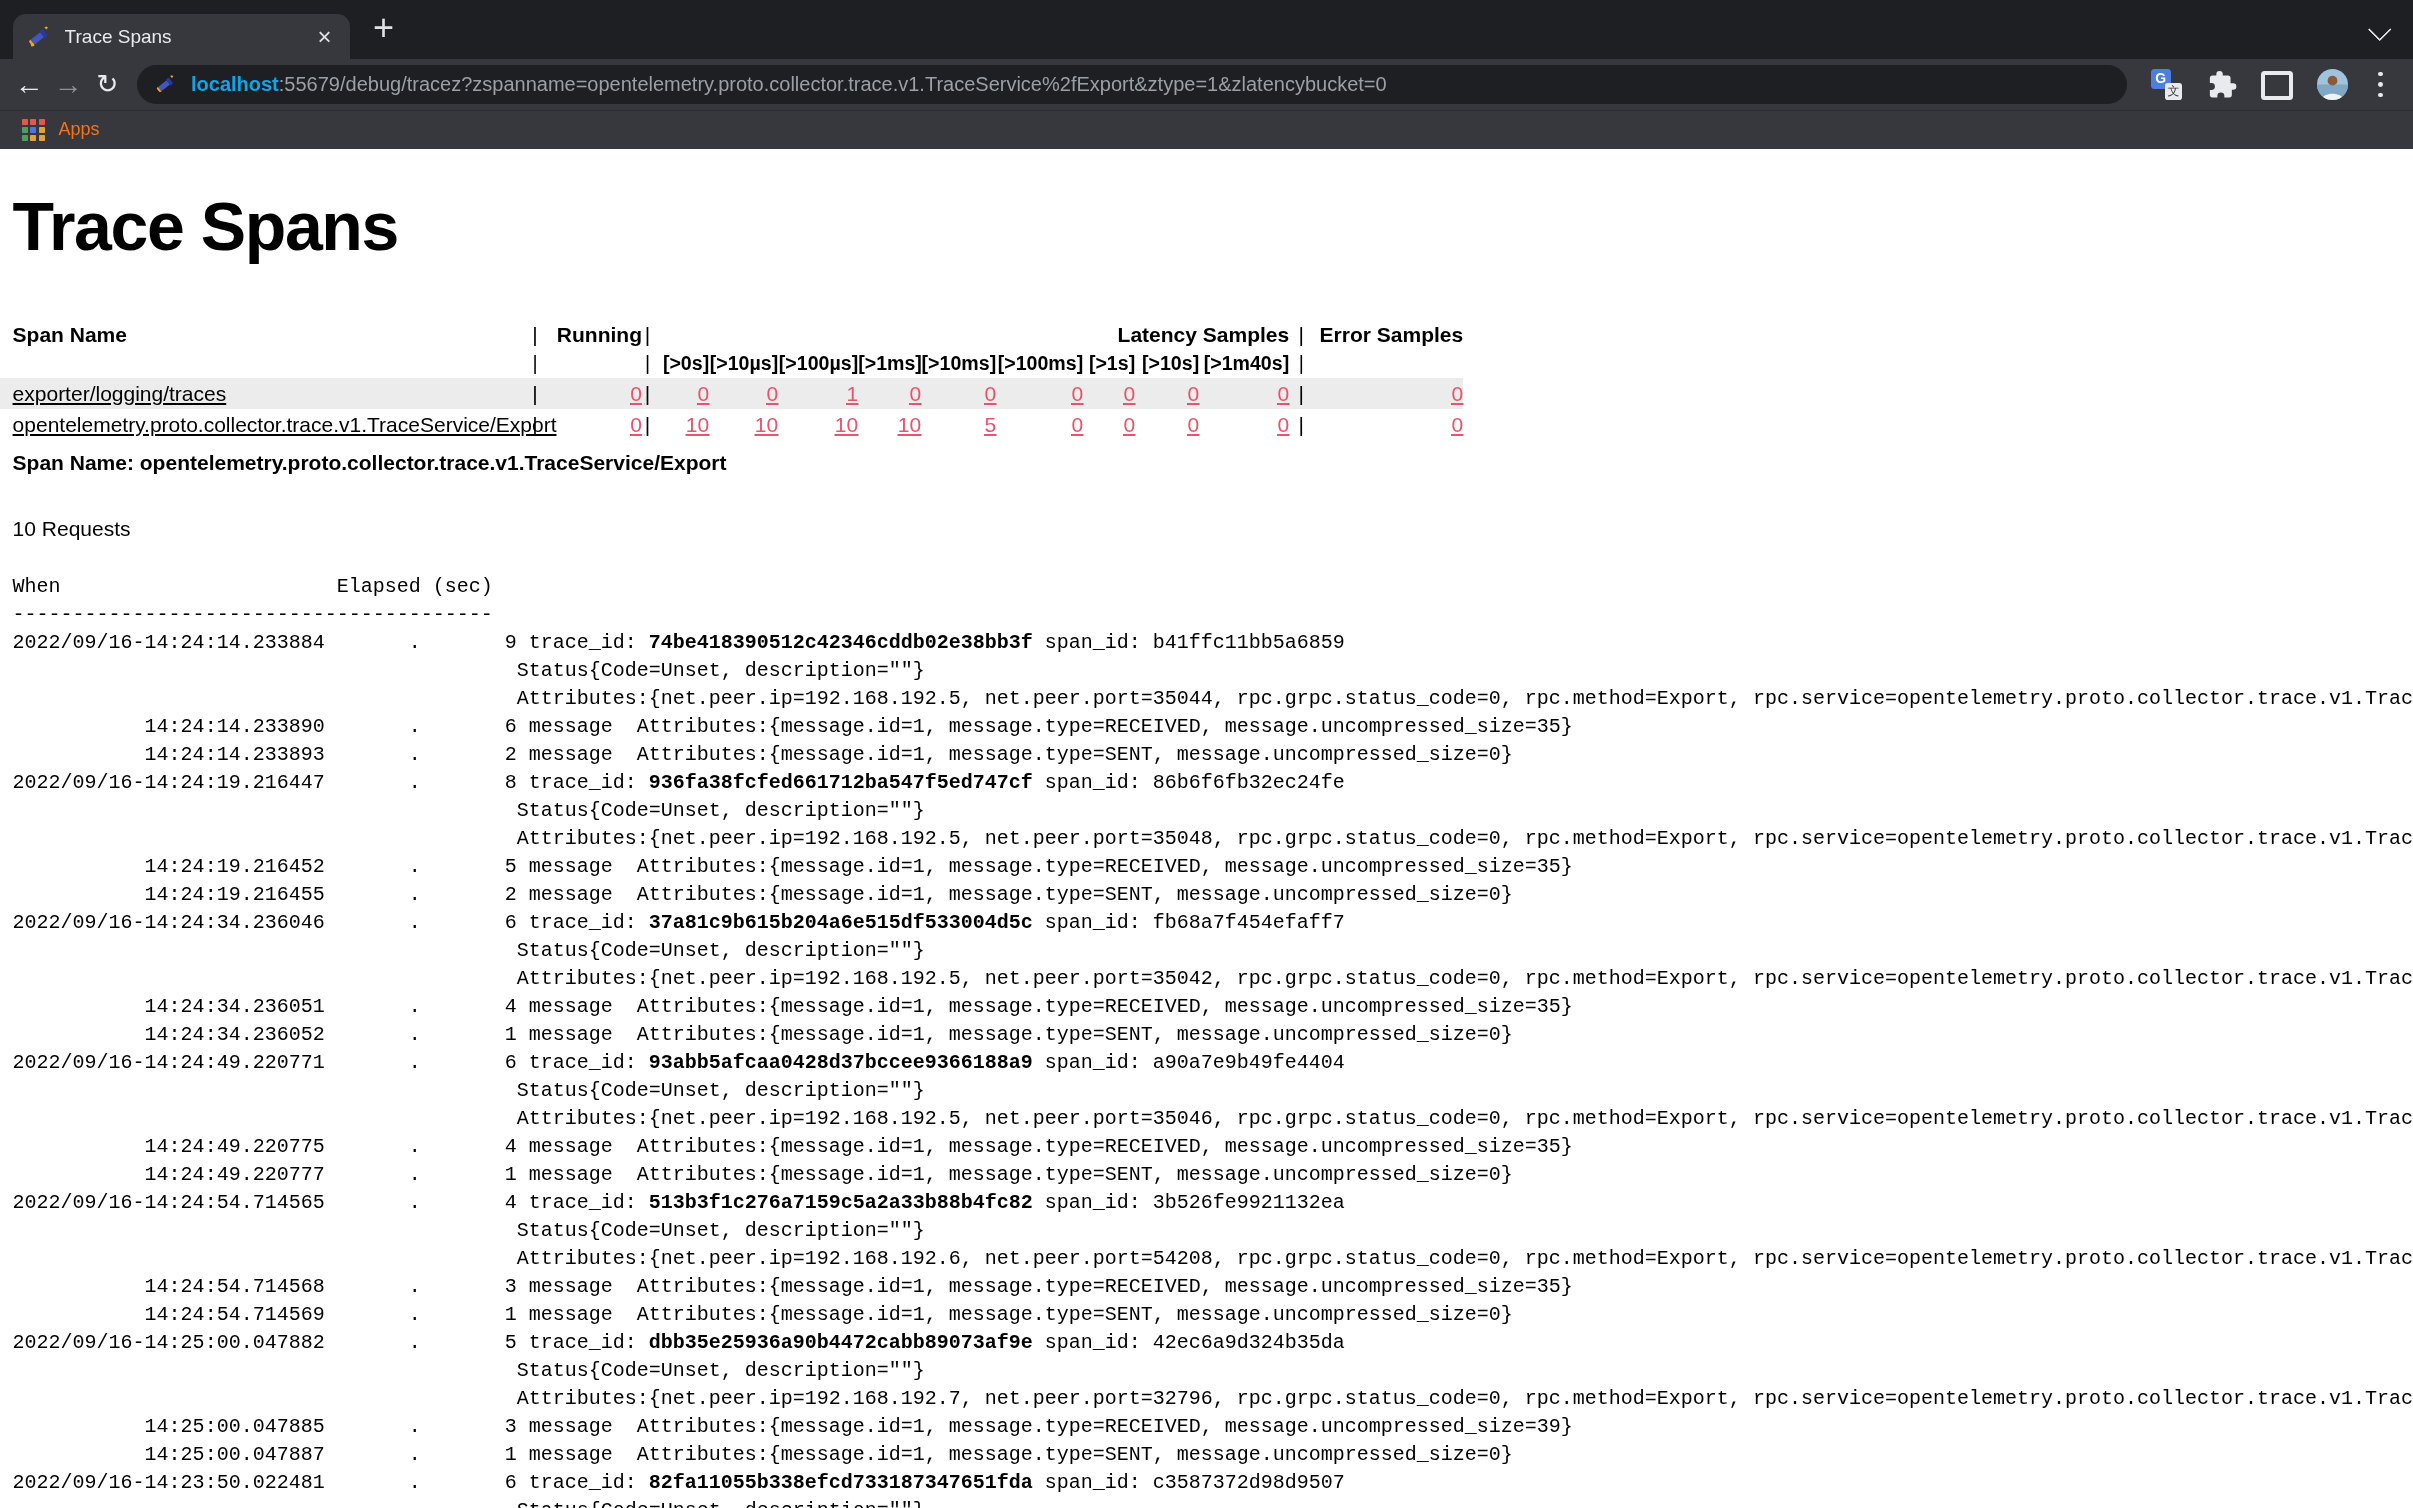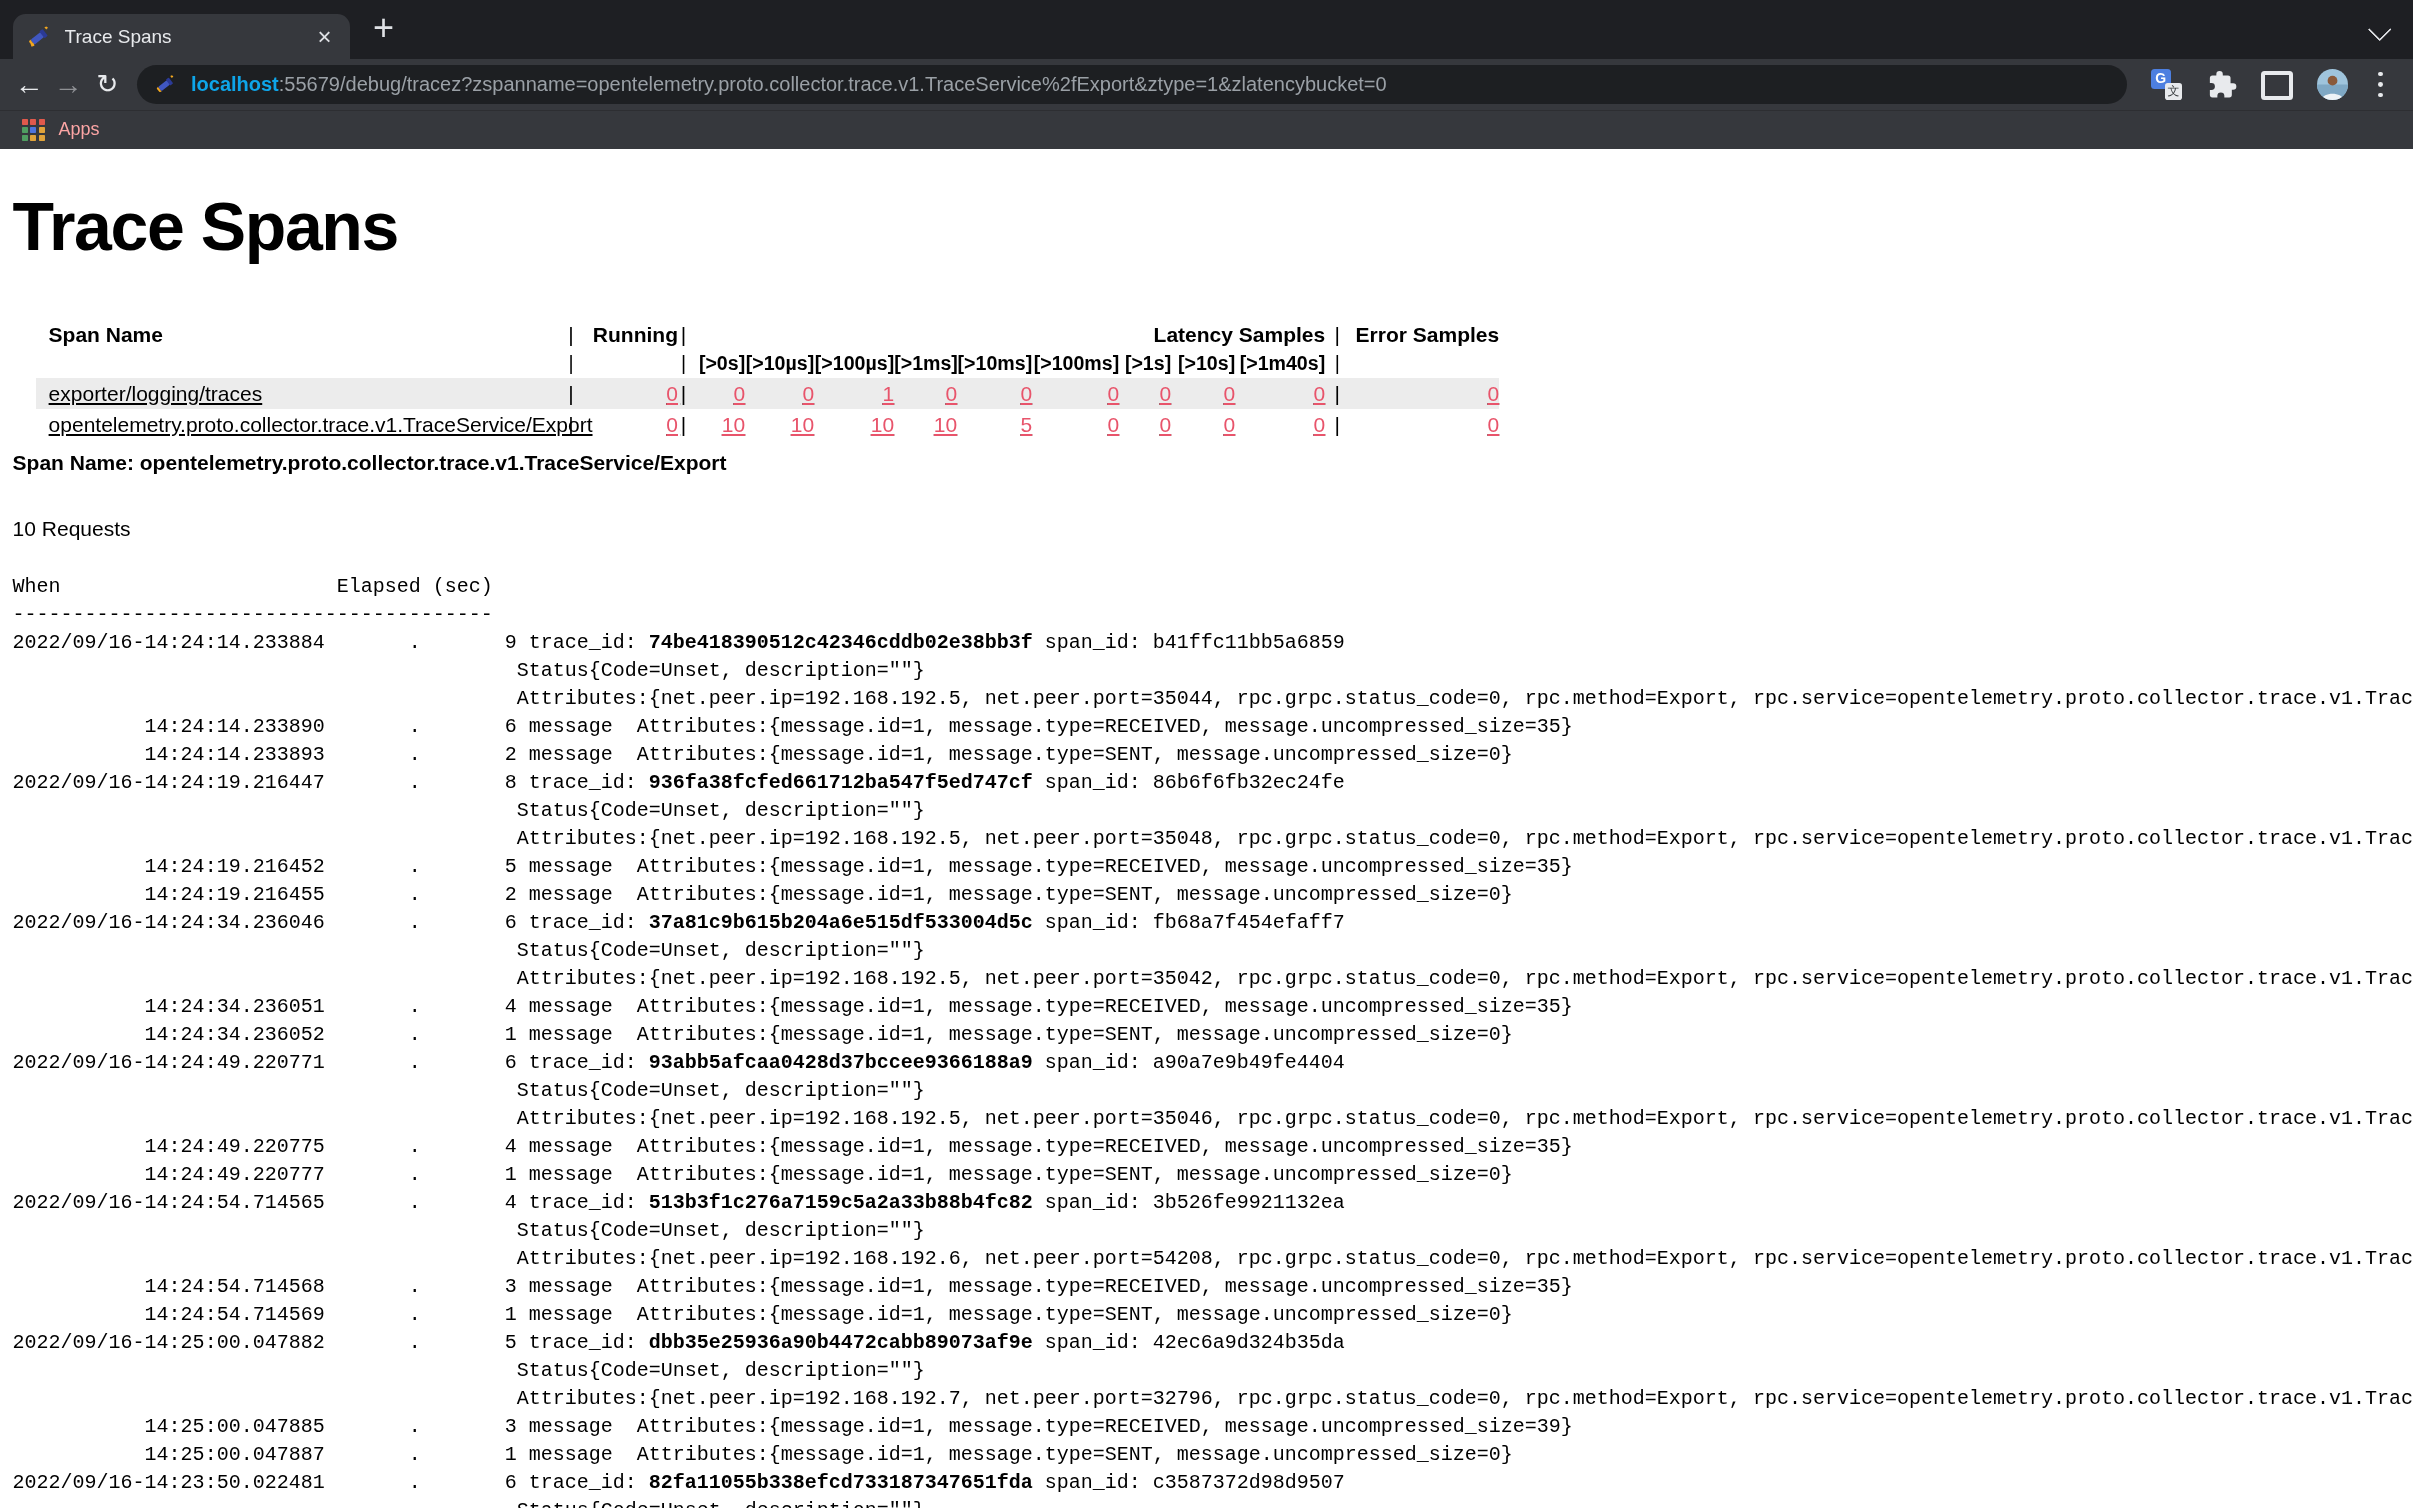--- a/index.html
+++ b/index.html
@@ -33,28 +33,28 @@
          color:#3c4043;font-size:12px;text-align:center;line-height:17px;}
   .puzzle-svg,.avatar-svg{width:31px;height:31px;display:block;}
   .panel{width:24px;height:21px;border:4.2px solid #e8eaed;border-radius:3.5px;margin-top:1.4px;}
   .kebab{display:flex;flex-direction:column;gap:5.6px;align-items:center;width:17px;}
   .kebab span{width:4.9px;height:4.9px;border-radius:50%;background:#e8eaed;display:block;}
 
   .bookmarks{height:38px;background:#36383d;border-top:1.4px solid #2d2e32;display:flex;align-items:center;}
   .apps{display:flex;align-items:center;gap:14px;margin-left:22.3px;}
   .apps-grid{width:22.3px;height:22.3px;display:grid;grid-template-columns:repeat(3,1fr);gap:2.1px;}
   .apps-grid i{display:block;border-radius:0.7px;}
-  .apps-label{color:#fca5a5;font-size:18px;}
+  .apps-label{color:#f97316;font-size:18px;}
 
   
   .page{background:#ffffff;height:1360px;overflow:hidden;color:#000;}
   h1{font-size:68px;font-weight:700;letter-spacing:-1.4px;margin:0;padding:38px 0 0 12.6px;}
 
   .tgrid{display:grid;grid-template-columns:529px 12px 101px 11.2px 56px 69px 80px 63px 75px 87px 52px 64px 90px 24px 150px;}
-  .summary{margin-top:50px;font-size:21px;width:1463px;margin-left:36px;}
+  .summary{margin-top:50px;font-size:21px;width:1463px;}
   .thead{font-weight:700;align-items:end;height:32px;}
   .tcell{white-space:nowrap;}
   .cname{padding-left:12.6px;text-align:left;}
   .csep{text-align:center;font-weight:400;}
   .ccenter{text-align:right;}
   .bucketrow{height:31px;align-items:end;font-weight:700;font-size:19.6px;}
   .bucketrow .tcell{padding-bottom:2.8px;}
   .trow{height:31px;align-items:center;font-weight:400;text-decoration:underline;}
   .trow.shaded{background:#ececec;}
   a.cnt{color:#e8546b;text-decoration:underline;}

